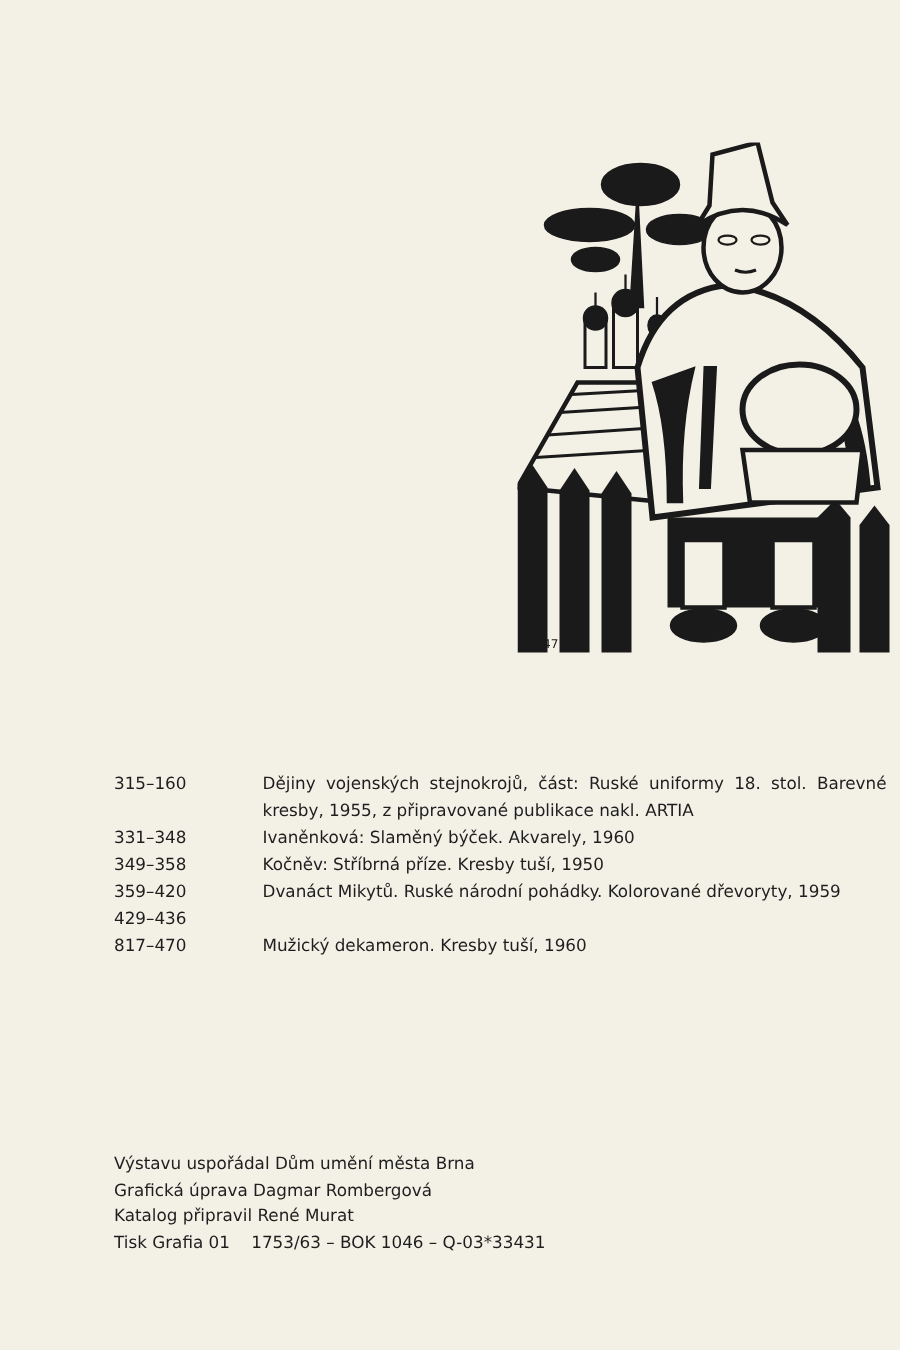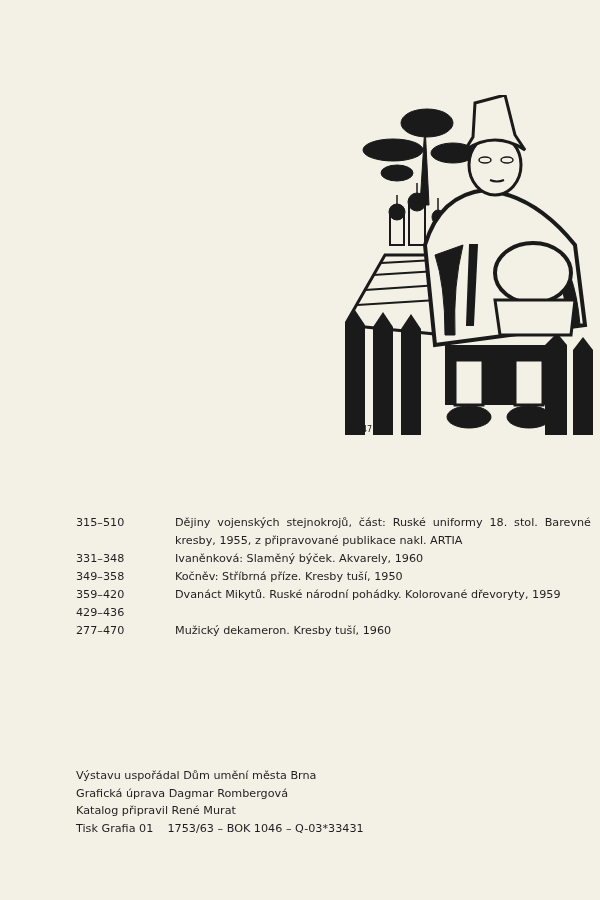--- a/index.html
+++ b/index.html
@@ -84,40 +84,40 @@
     <path d="M120 55 Q150 35 180 55 L170 40 L160 0 L130 8 L128 42 Z" fill="#f3f0e6" stroke-width="3"></path>
     <ellipse cx="140" cy="65" rx="6" ry="3" fill="none" stroke-width="1.5"></ellipse>
     <ellipse cx="162" cy="65" rx="6" ry="3" fill="none" stroke-width="1.5"></ellipse>
     <path d="M145 85 Q152 88 159 85" fill="none" stroke-width="2"></path>
   </g>
   <text x="2" y="337" font-size="8" font-family="DejaVu Sans, sans-serif" fill="#1a1a1a">MR 47</text>
 </svg>
 
 <div class="catalog">
   <div class="entry">
-    <span class="range">315–510</span>
+    <span class="range">315–160</span>
     <span class="desc">Dějiny vojenských stejnokrojů, část: Ruské uniformy 18. stol. Barevné kresby, 1955, z připravované publikace nakl. ARTIA</span>
   </div>
   <div class="entry">
     <span class="range">331–348</span>
     <span class="desc">Ivaněnková: Slaměný býček. Akvarely, 1960</span>
   </div>
   <div class="entry">
     <span class="range">349–358</span>
     <span class="desc">Kočněv: Stříbrná příze. Kresby tuší, 1950</span>
   </div>
   <div class="entry">
     <span class="range">359–420</span>
     <span class="desc">Dvanáct Mikytů. Ruské národní pohádky. Kolorované dřevoryty, 1959</span>
   </div>
   <div class="entry">
     <span class="range">429–436</span>
   </div>
   <div class="entry">
-    <span class="range">277–470</span>
+    <span class="range">817–470</span>
     <span class="desc">Mužický dekameron. Kresby tuší, 1960</span>
   </div>
 </div>
 
 <div class="credits">
   <div>Výstavu uspořádal Dům umění města Brna</div>
   <div>Grafická úprava Dagmar Rombergová</div>
   <div>Katalog připravil René Murat</div>
   <div>Tisk Grafia 01    1753/63 – BOK 1046 – Q-03*33431</div>
 </div>

